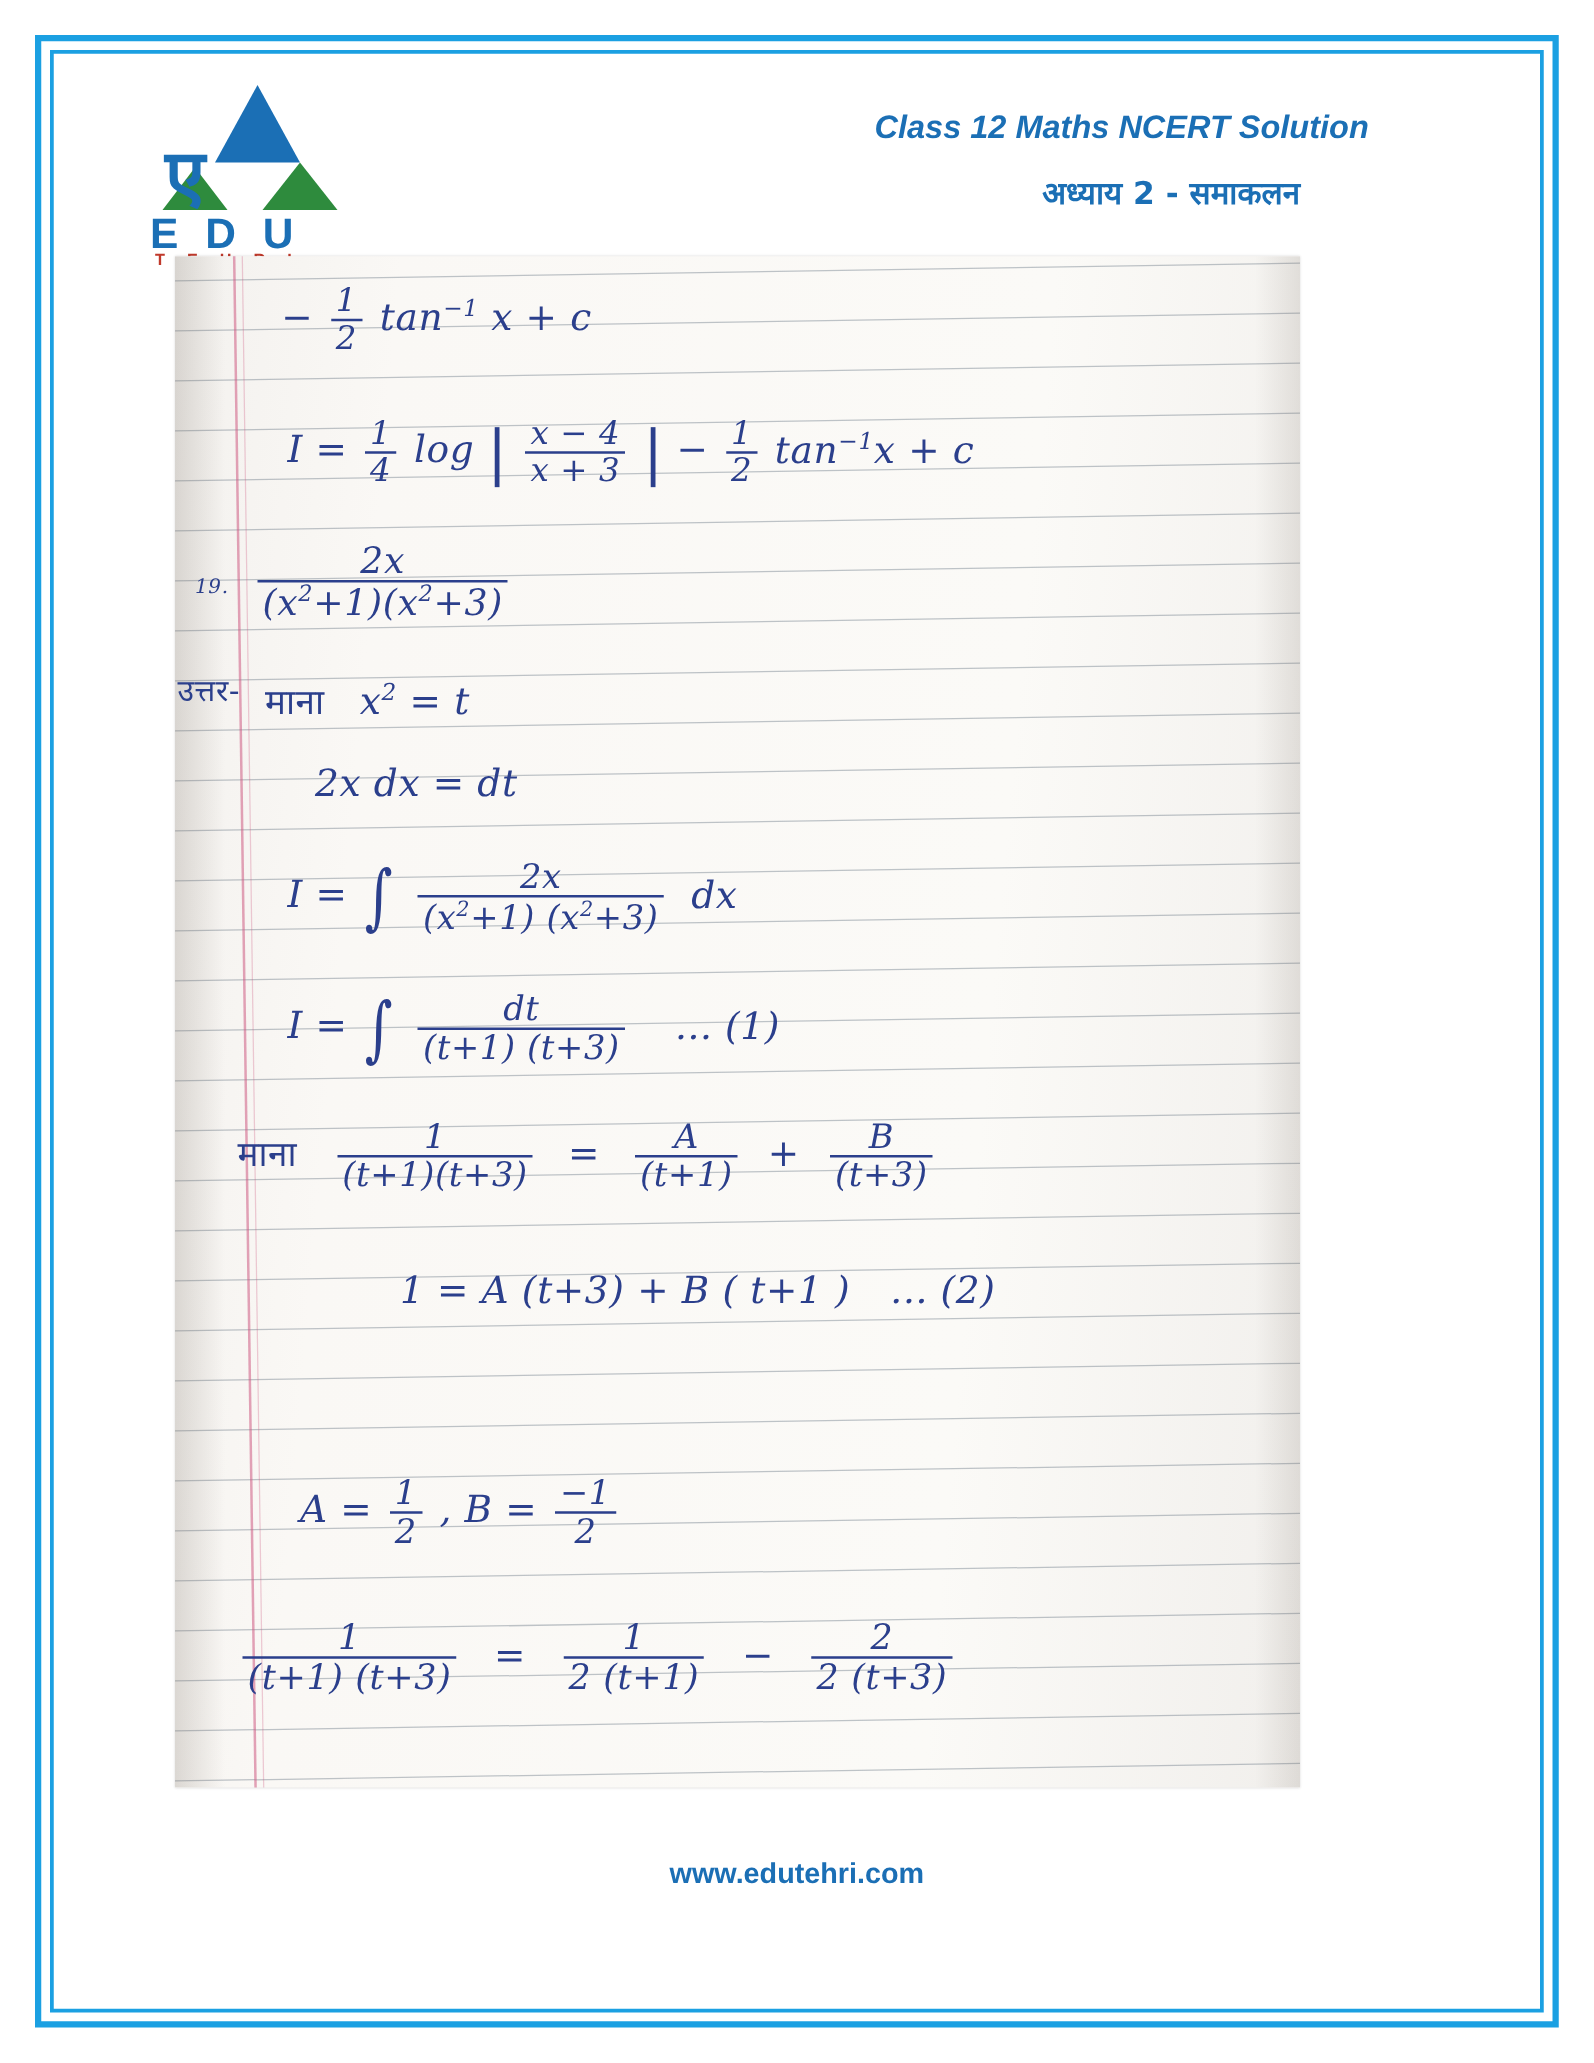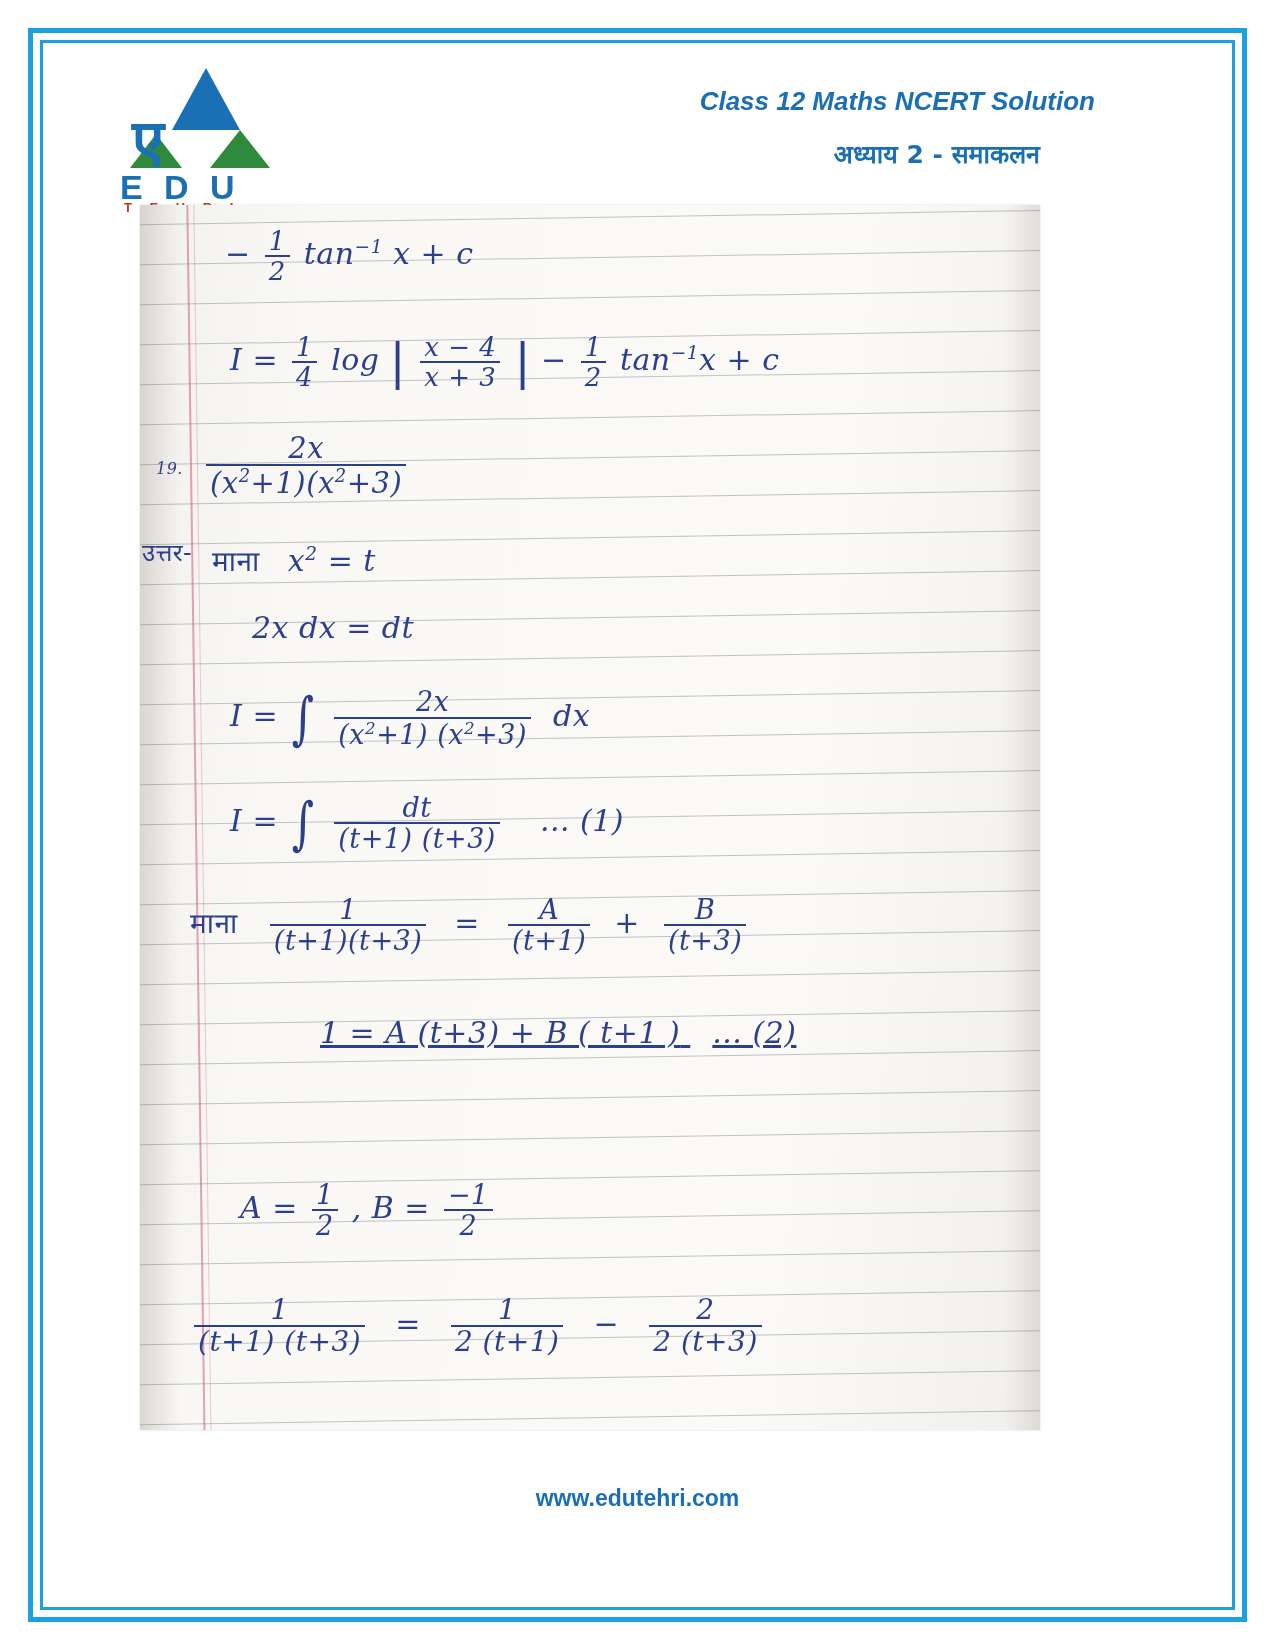--- a/index.html
+++ b/index.html
@@ -385,21 +385,21 @@
       <span class="num">A</span>
       <span class="den">(t+1)</span>
     </span>
     <span style="margin:0 10px;">+</span>
     <span class="frac" style="font-size:27px;">
       <span class="num">B</span>
       <span class="den">(t+3)</span>
     </span>
   </div>
 
-  <div class="hw" style="left:180px; top:810px; font-size:30px;text-decoration:underline;">
+  <div class="hw" style="left:180px; top:810px; font-size:30px;">
     <span>1 = A (t+3) + B ( t+1 )</span>
     <span style="margin-left:22px;">... (2)</span>
   </div>
 
 
   <div class="hw" style="left:100px; top:975px; font-size:30px;">
     <span>A =</span>
     <span class="frac" style="font-size:27px;"><span class="num">1</span><span class="den">2</span></span>
     <span>,  B =</span>
     <span class="frac" style="font-size:27px;"><span class="num">−1</span><span class="den">2</span></span>

